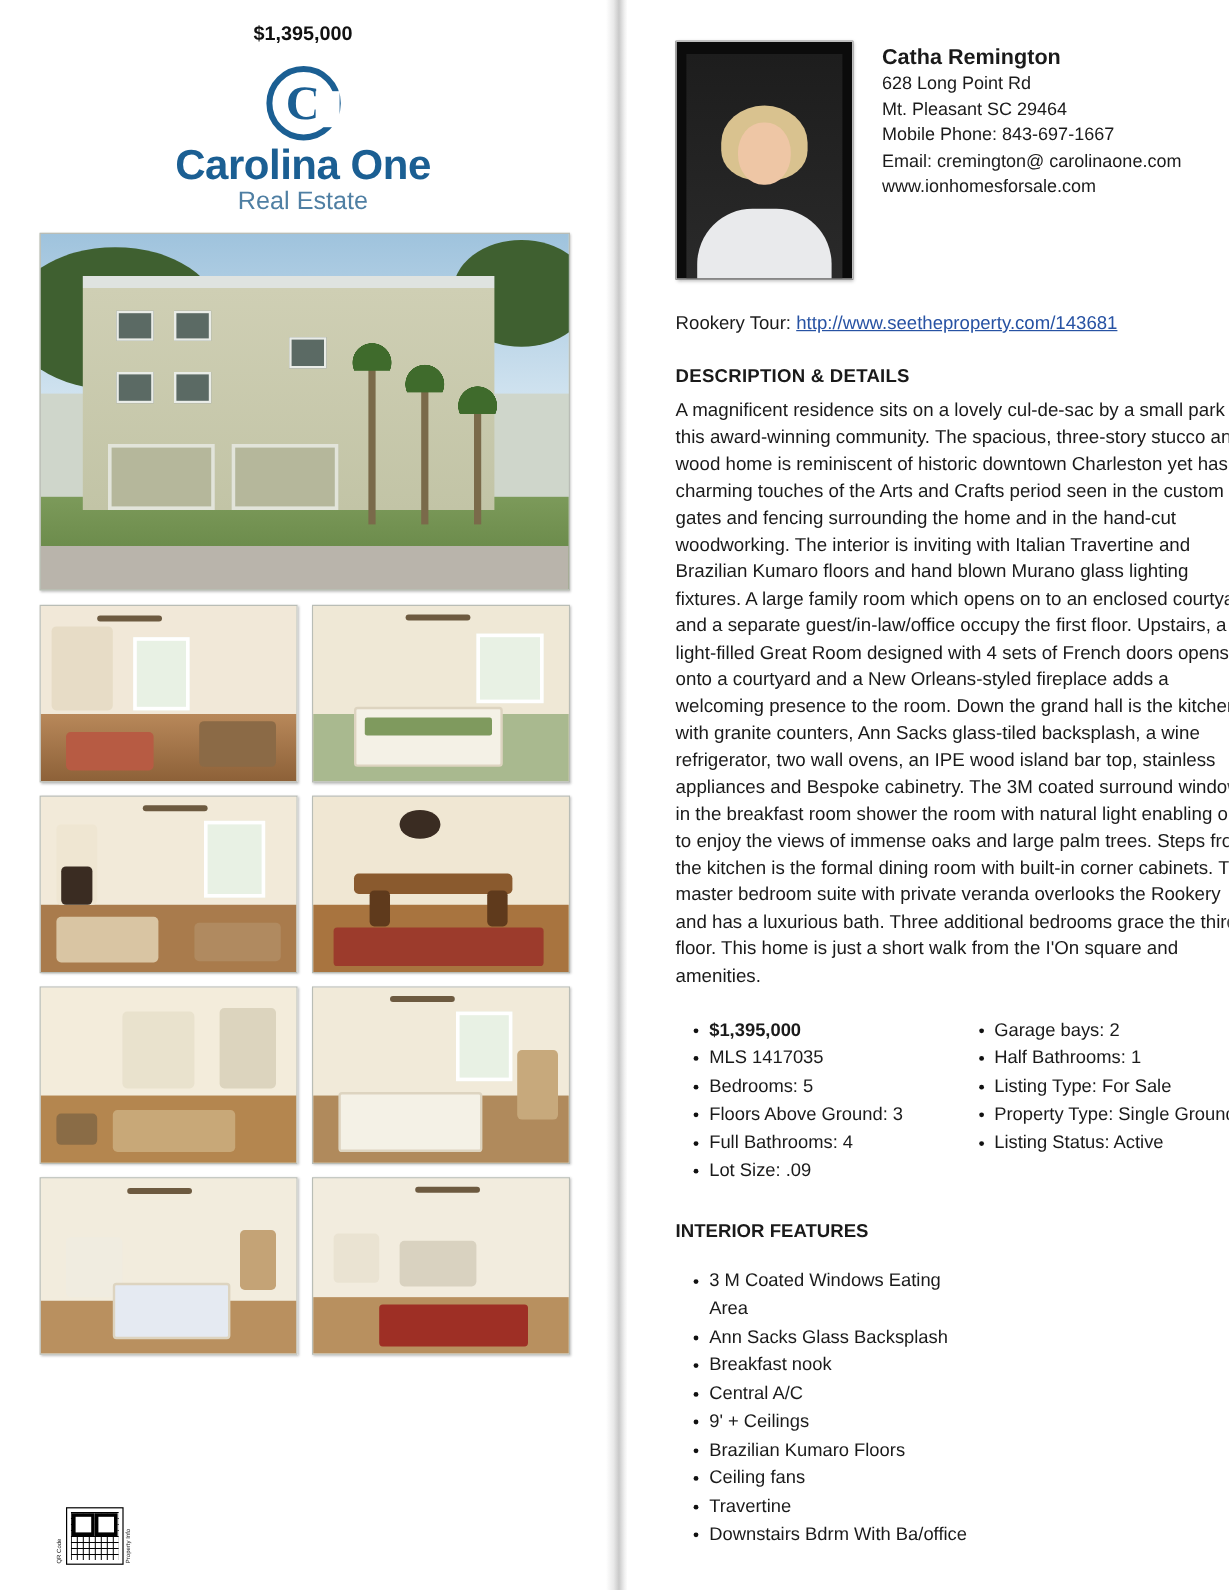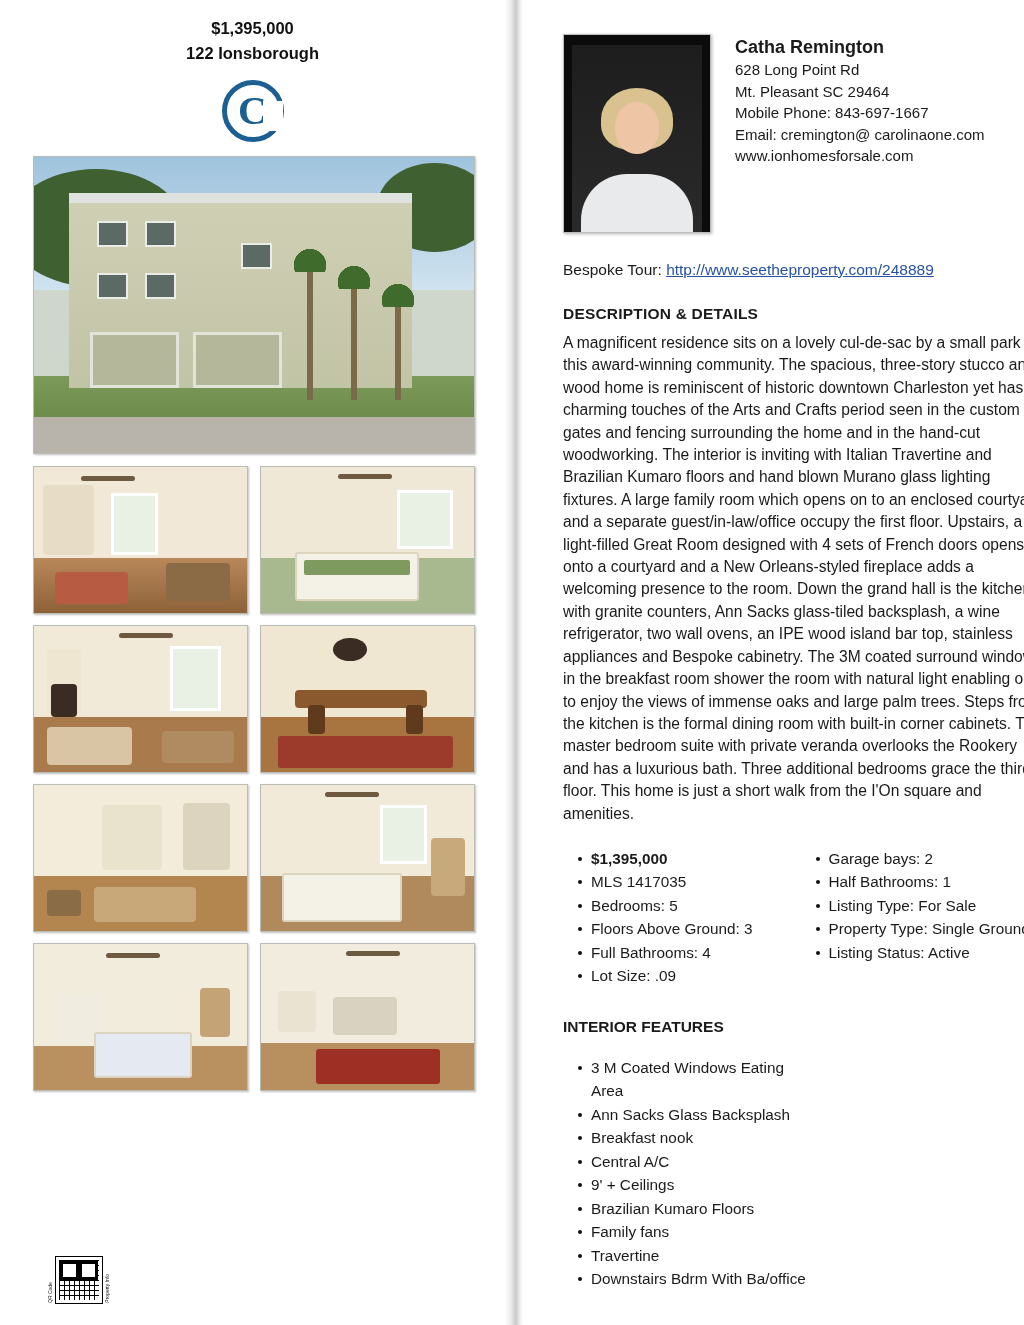--- a/index.html
+++ b/index.html
@@ -272,27 +272,28 @@
 </style>
 </head>
 <body>
 
 <div class="page">
 
   <div class="left-col">
 
     <div class="headline">
       <div>$1,395,000</div>
-      <div>122 Ionsborough</div>
     </div>
 
     <div class="brand">
       <div class="brand-mark">
         <div class="brand-mark-c">C</div>
       </div>
+      <div class="brand-name">Carolina One</div>
+      <div class="brand-sub">Real Estate</div>
     </div>
 
     <div class="hero-wrap">
       <div class="photo hero">
         <div class="sc">
           <div class="sky"></div>
           <div class="ground"></div>
           <div class="road"></div>
           <div class="tree" style="left:-6%;top:4%;width:40%;height:40%;"></div>
           <div class="tree" style="right:-4%;top:2%;width:26%;height:30%;"></div>
@@ -431,21 +432,21 @@
         <div class="agent-name">Catha Remington</div>
         <div class="agent-line">628 Long Point Rd</div>
         <div class="agent-line">Mt. Pleasant SC 29464</div>
         <div class="agent-line">Mobile Phone: 843-697-1667</div>
         <div class="agent-line">Email: cremington@ carolinaone.com</div>
         <div class="agent-line">www.ionhomesforsale.com</div>
       </div>
     </div>
 
     <div class="vt">
-      <span>Bespoke Tour: </span><a href="#">http://www.seetheproperty.com/248889</a>
+      <span>Rookery Tour: </span><a href="#">http://www.seetheproperty.com/143681</a>
     </div>
 
     <div class="sec-title">DESCRIPTION &amp; DETAILS</div>
     <div class="desc">A magnificent residence sits on a lovely cul-de-sac by a small park in this award-winning community. The spacious, three-story stucco and wood home is reminiscent of historic downtown Charleston yet has charming touches of the Arts and Crafts period seen in the custom gates and fencing surrounding the home and in the hand-cut woodworking. The interior is inviting with Italian Travertine and Brazilian Kumaro floors and hand blown Murano glass lighting fixtures. A large family room which opens on to an enclosed courtyard and a separate guest/in-law/office occupy the first floor. Upstairs, a light-filled Great Room designed with 4 sets of French doors opens onto a courtyard and a New Orleans-styled fireplace adds a welcoming presence to the room. Down the grand hall is the kitchen with granite counters, Ann Sacks glass-tiled backsplash, a wine refrigerator, two wall ovens, an IPE wood island bar top, stainless appliances and Bespoke cabinetry. The 3M coated surround windows in the breakfast room shower the room with natural light enabling one to enjoy the views of immense oaks and large palm trees. Steps from the kitchen is the formal dining room with built-in corner cabinets. The master bedroom suite with private veranda overlooks the Rookery and has a luxurious bath. Three additional bedrooms grace the third floor. This home is just a short walk from the I'On square and amenities.</div>
 
     <div class="two-col">
       <ul class="col-a">
         <li class="bold-li">$1,395,000</li>
         <li>MLS 1417035</li>
         <li>Bedrooms: 5</li>
@@ -467,20 +468,20 @@
     <div class="two-col" style="margin-top:6px;flex-direction:column;">
       <ul class="col-a">
         <li>3 M Coated Windows Eating Area</li>
         <li>Ann Sacks Glass Backsplash</li>
         <li>Breakfast nook</li>
         <li>Central A/C</li>
       </ul>
       <ul class="col-b">
         <li>9' + Ceilings</li>
         <li>Brazilian Kumaro Floors</li>
-        <li>Family fans</li>
+        <li>Ceiling fans</li>
         <li>Travertine</li>
         <li>Downstairs Bdrm With Ba/office</li>
       </ul>
     </div>
 
   </div>
 </div>
 
 </body></html>

